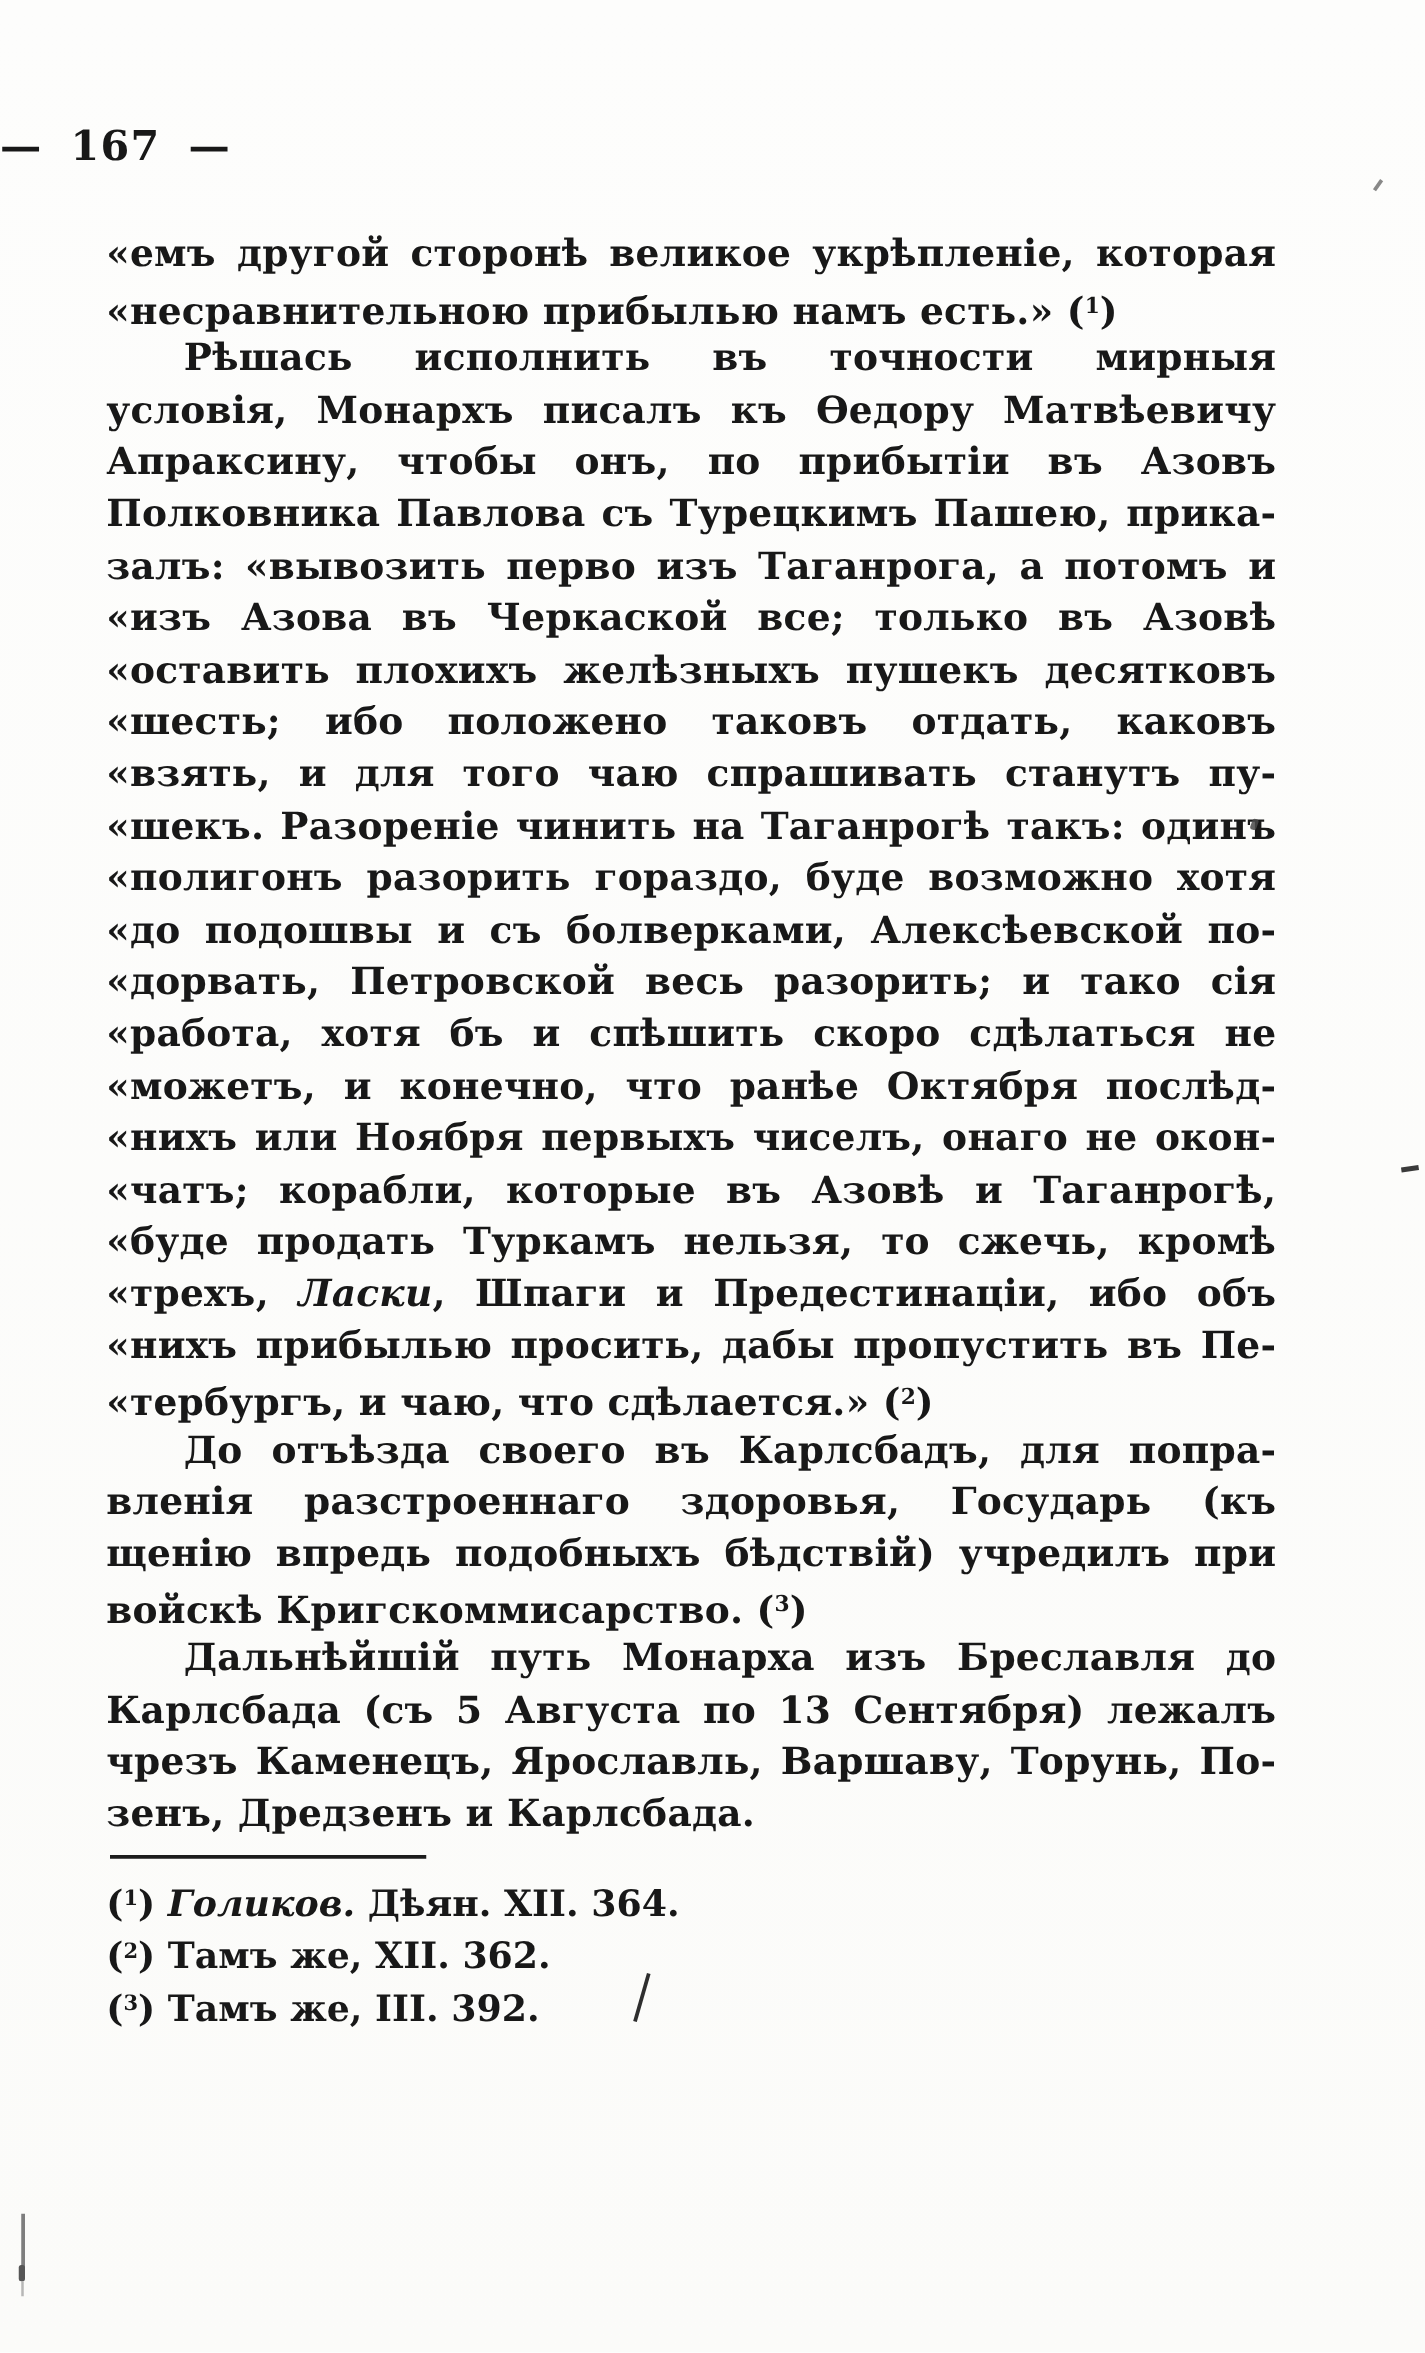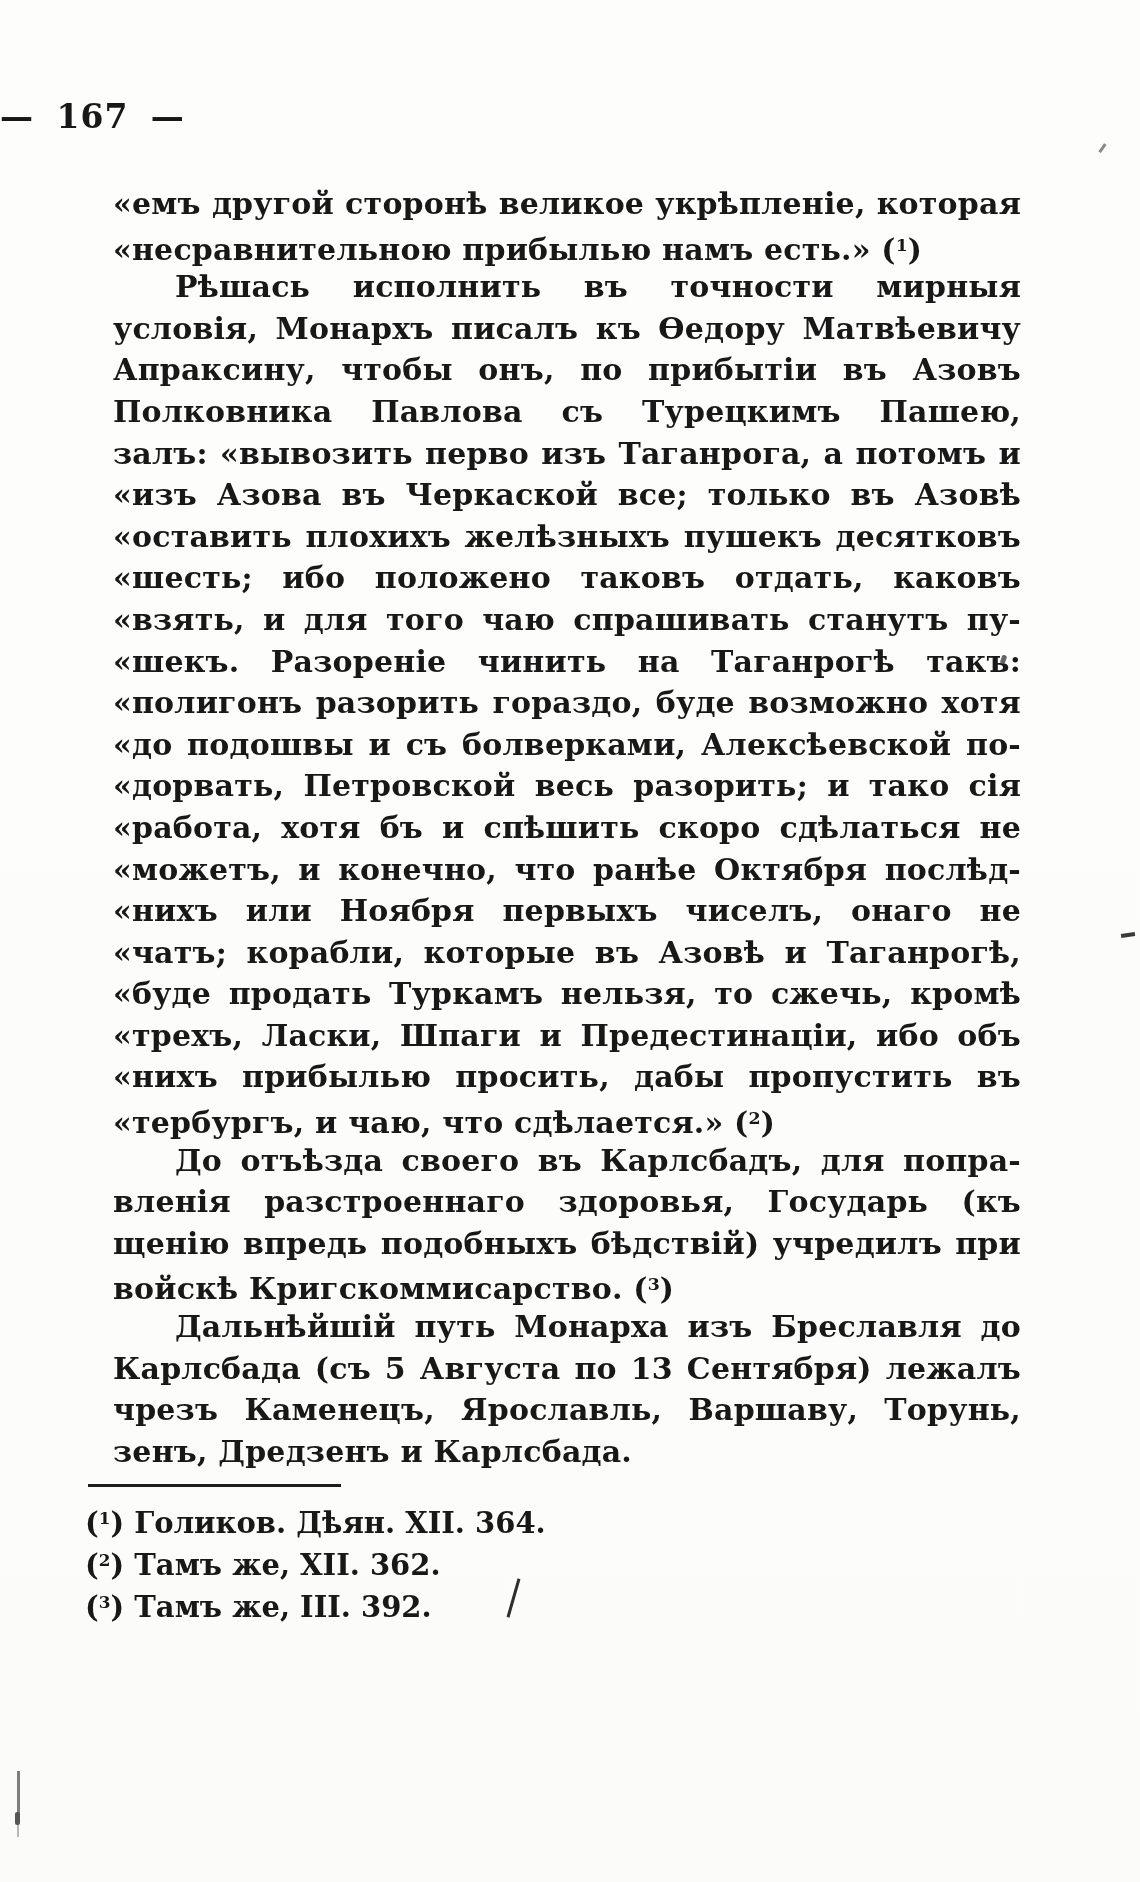--- a/index.html
+++ b/index.html
@@ -28,25 +28,24 @@
   }
   .line {
     font-size: 30px;
     font-weight: 700;
     line-height: 41.6px;
     height: 41.6px;
     letter-spacing: 0.2px;
     text-align: justify;
     text-align-last: justify;
     overflow: hidden;
-    margin-left: 28px;
   }
   .line.indent { padding-left: 62px; }
   .line.nojust { text-align: left; text-align-last: left; }
-  .it  { }
+  .it  { font-style: italic; }
   .sup { font-size: 0.58em; vertical-align: 0.52em; letter-spacing: 0; }
   .footnote-separator {
     position: absolute;
     left: 88px; top: 1484px;
     width: 253px; height: 3px;
     background: #1c1c1c;
   }
   .footnotes {
     position: absolute;
     left: 85px; top: 1497px; width: 936px;

